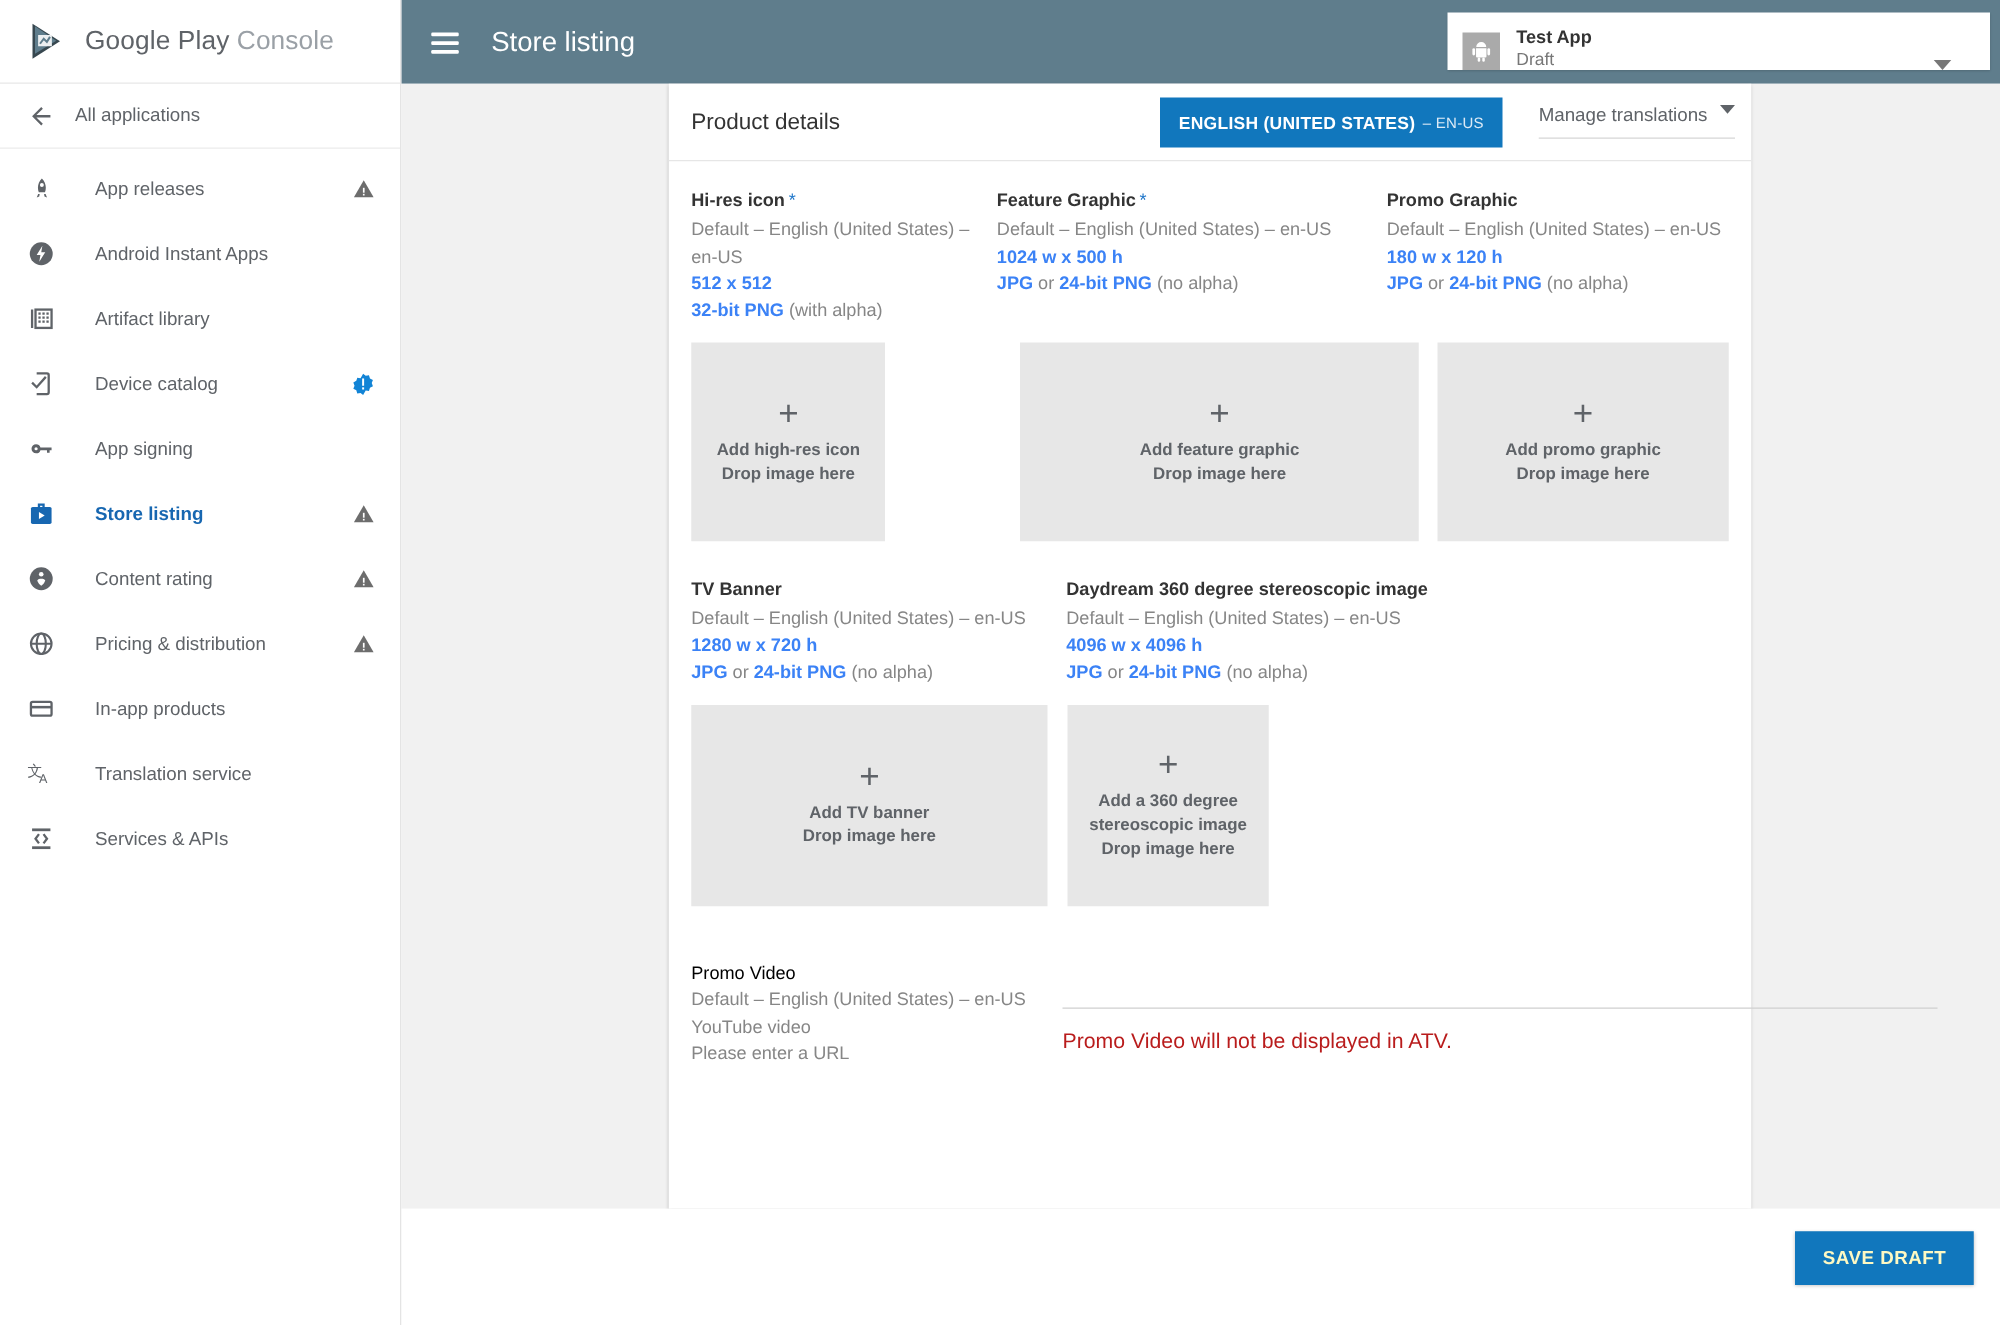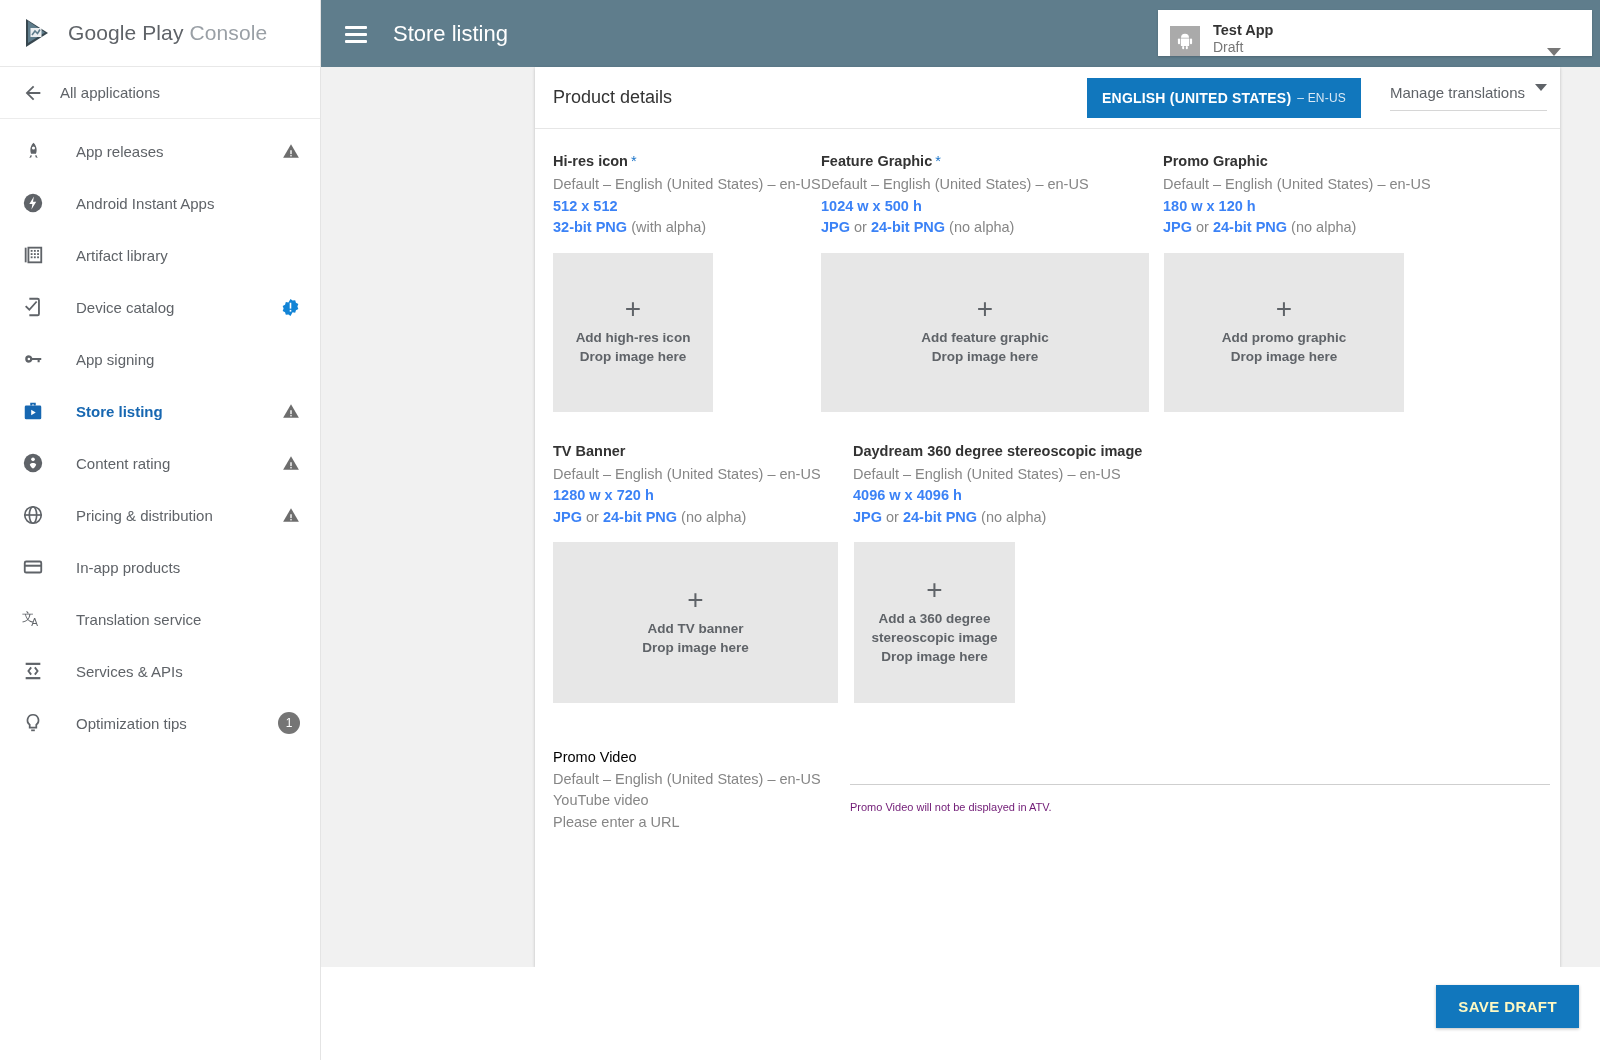--- a/index.html
+++ b/index.html
@@ -80,21 +80,21 @@
   .app-state { font-size: 14px; color: #777; }
   .caret-dn { width: 0; height: 0; border-left: 7px solid transparent; border-right: 7px solid transparent; border-top: 8px solid #777; margin-right: 8px; }
 
   
   .work {
     position: absolute; left: 321px; top: 67px;
     width: 1279px; height: 900px; background: #f1f1f1;
   }
   .card {
     position: absolute; left: 214px; top: 0px;
-    width: 1025px; height: 900px; background: #ffffff;
+    width: 866px; height: 900px; background: #ffffff;
     box-shadow: 0 1px 3px rgba(0,0,0,.22);
   }
   .card-header {
     height: 62px; border-bottom: 1px solid #e6e6e6;
     display: flex; align-items: center; padding: 0 0 0 18px; position: relative;
   }
   .card-title { font-size: 18px; color: #333; }
   .lang-btn {
     position: absolute; right: 199px; top: 11px;
     height: 40px; background: #1177bd; color: #fff;
@@ -126,21 +126,21 @@
   .dz-plus { font-size: 28px; color: #5f6368; line-height: 22px; font-weight: 300; margin-bottom: 8px; }
   .dz-text { font-size: 13.5px; color: #5f6368; font-weight: bold; line-height: 19px; text-align: center; }
 
   .promo-video { position: relative; }
   .pv-input-line {
     position: absolute; left: 297px; top: 37px; width: 700px;
     border-bottom: 1px solid #cfcfcf; height: 1px;
   }
   .pv-warn {
     position: absolute; left: 297px; top: 54px;
-    font-size: 11px; color: #701a75;
+    font-size: 17px; color: #b91c1c;
   }
 
   
   .bottombar {
     position: absolute; left: 321px; top: 967px; width: 1279px; height: 93px;
     background: #ffffff;
   }
   .save-btn {
     position: absolute; right: 21px; top: 18px;
     background: #1177bd; color: #fef9c3; font-size: 15px; font-weight: bold;
@@ -330,30 +330,20 @@
           <svg width="22" height="22" viewBox="0 0 24 24">
             <rect x="4" y="3" width="16" height="2.4" fill="currentColor"></rect>
               <rect x="4" y="18.6" width="16" height="2.4" fill="currentColor"></rect>
             <polyline points="10,8 7,12 10,16" fill="none" stroke="currentColor" stroke-width="2"></polyline>
             <polyline points="14,8 17,12 14,16" fill="none" stroke="currentColor" stroke-width="2"></polyline>
           </svg>
         </span>
         <span class="lbl">Services &amp; APIs</span>
       </div>
 
-      <div class="nav-item">
-        <span class="ic">
-          <svg width="22" height="22" viewBox="0 0 24 24" fill="none" stroke="currentColor" stroke-width="1.9">
-            <path d="M12 3a6 6 0 00-3.6 10.8V17h7.2v-3.2A6 6 0 0012 3z"></path>
-              <line x1="10" y1="20" x2="14" y2="20"></line>
-          </svg>
-        </span>
-        <span class="lbl">Optimization tips</span>
-        <span class="badge-count">1</span>
-      </div>
 
     </nav>
   </aside>
 
   <header class="topbar">
     <div class="hamburger">
       <span></span>
         <span></span>
         <span></span>
     </div>

